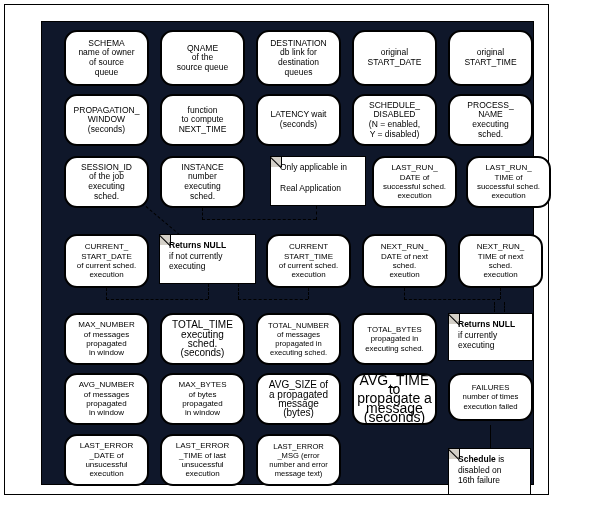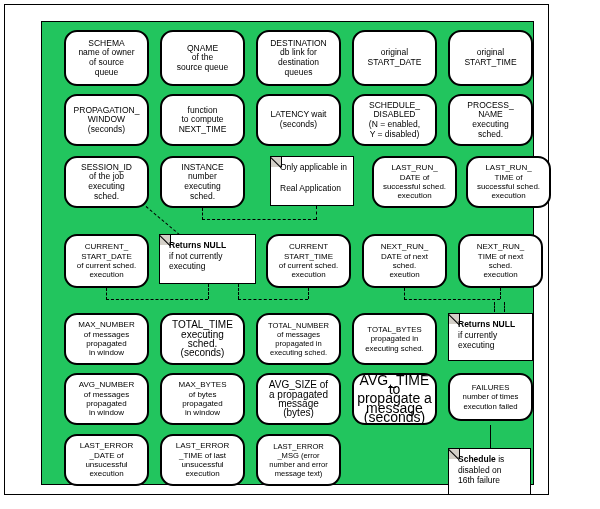--- a/index.html
+++ b/index.html
@@ -5,21 +5,21 @@
   html,body{margin:0;padding:0;background:#ffffff;}
   body{width:600px;height:509px;font-family:"Liberation Sans",sans-serif;overflow:hidden;}
 
   
   #frame-outer{
     position:absolute;left:4px;top:4px;width:545px;height:491px;
     background:#ffffff;border:1px solid #000000;box-sizing:border-box;
   }
   #canvas{
     position:absolute;left:36px;top:16px;width:493px;height:464px;
-    background:#22c55e;border:1px solid #000000;box-sizing:border-box;
+    background:#0f172a;border:1px solid #000000;box-sizing:border-box;
   }
 
   
   .node{
     position:absolute;box-sizing:border-box;
     background:#ffffff;border:2px solid #000000;border-radius:13px;
     display:flex;align-items:center;justify-content:center;text-align:center;
     font-size:8.5px;line-height:9.6px;color:#000;
     padding:1px 2px;overflow:hidden;
   }
@@ -116,21 +116,21 @@
 executing
 sched.</span>
     </div>
     <div class="node" style="left:118px;top:134px;width:85px;height:52px;">
       <span class="txt">INSTANCE
 number
 executing
 sched.</span>
     </div>
 
-    <div class="note" style="left:228px;top:134px;width:84px;height:50px;">
+    <div class="note" style="left:228px;top:134px;width:96px;height:50px;">
       <span class="fold"></span>
       <span class="foldline"></span>
       <span class="ntxt"><span>Only applicable in</span><br>
       <span>Real Application</span><br>
       <span>Clusters</span><br>
       </span>
     </div>
 
     <div class="node" style="left:330px;top:134px;width:85px;height:52px;">
       <span class="txt" style="font-size:8px;line-height:9.3px;">LAST_RUN_

